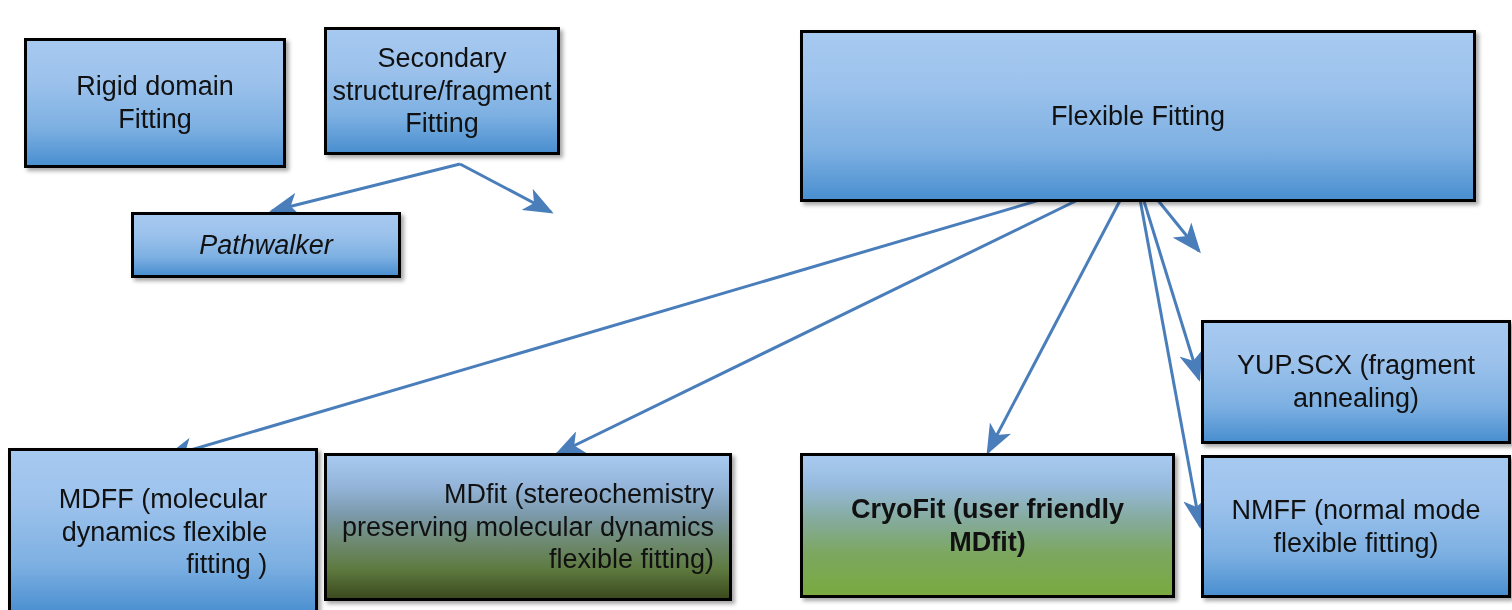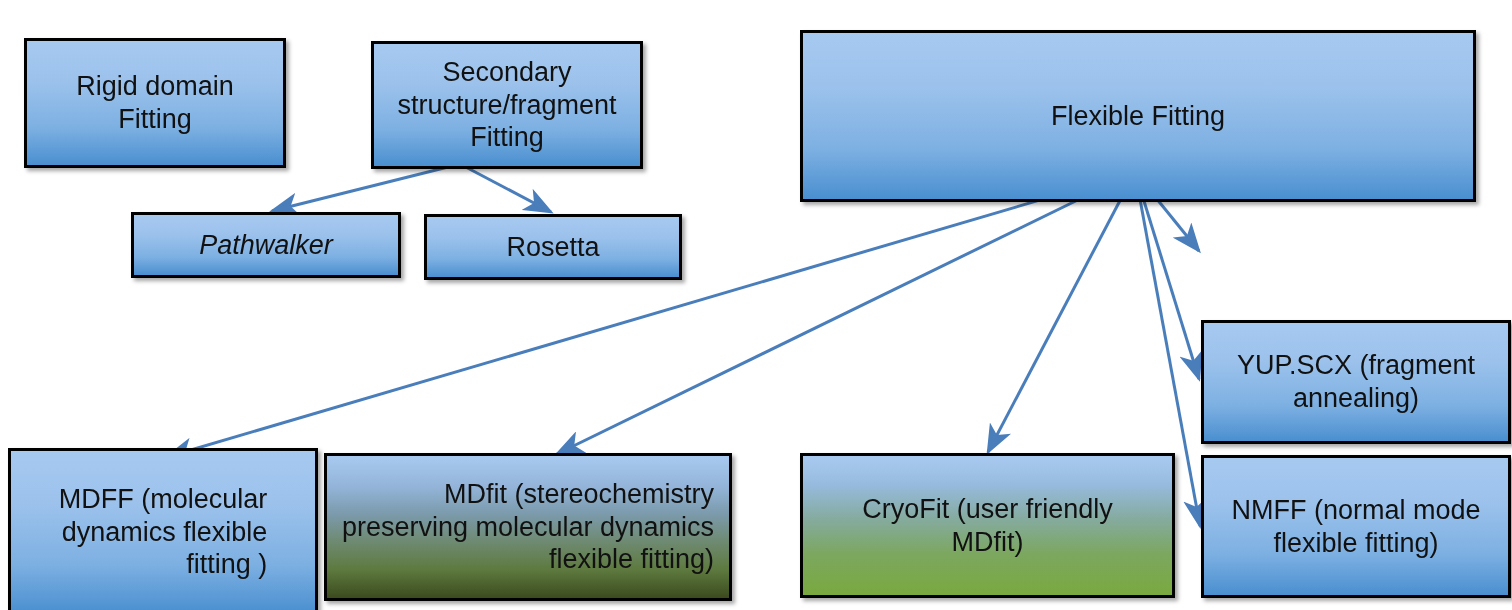--- a/index.html
+++ b/index.html
@@ -77,41 +77,40 @@
         <line x1="1135" y1="172" x2="988" y2="452" stroke="#4a7ebb" stroke-width="3" marker-end="url(#arrowhead)"></line>
         <line x1="1135" y1="172" x2="1199" y2="251" stroke="#4a7ebb" stroke-width="3" marker-end="url(#arrowhead)"></line>
         <line x1="1135" y1="172" x2="1199" y2="379" stroke="#4a7ebb" stroke-width="3" marker-end="url(#arrowhead)"></line>
         <line x1="1135" y1="172" x2="1200" y2="526" stroke="#4a7ebb" stroke-width="3" marker-end="url(#arrowhead)"></line>
       </g>
   </svg>
 
   <div class="box grad-blue" style="left: 24px; top: 38px; width: 262px; height: 130px;">Rigid domain
 Fitting</div>
 
-  <div class="box grad-blue" style="left: 324px; top: 41px; width: 272px; height: 128px; margin-left: 47px;">Secondary
+  <div class="box grad-blue" style="left: 324px; top: 27px; width: 236px; height: 128px;">Secondary
 structure/fragment
 Fitting</div>
 
   <div class="box grad-blue" style="left: 800px; top: 30px; width: 676px; height: 172px;">Flexible Fitting</div>
 
   <div class="box grad-blue" style="left: 131px; top: 212px; width: 270px; height: 66px; font-style: italic;">Pathwalker</div>
 
-  <div class="box grad-blue" style="left: 424px; top: 214px; width: 258px; height: 66px;">Rosetta</div>
 
 
   <div class="box grad-blue" style="left: 1201px; top: 320px; width: 310px; height: 124px;">YUP.SCX (fragment
 annealing)</div>
 
   <div class="box grad-blue" style="left: 1201px; top: 455px; width: 310px; height: 143px;">NMFF (normal mode
 flexible fitting)</div>
 
   <div class="box grad-blue" style="left: 8px; top: 448px; width: 310px; height: 168px; text-align: right;">MDFF (molecular
 dynamics flexible
 fitting )</div>
 
   <div class="box grad-blue-olive" style="left: 324px; top: 453px; width: 408px; height: 148px; text-align: right;">MDfit (stereochemistry
 preserving molecular dynamics
 flexible fitting)</div>
 
-  <div class="box grad-blue-green" style="left: 800px; top: 453px; width: 375px; height: 145px;">CryoFit (user friendly
+  <div class="box grad-blue-green" style="left: 800px; top: 453px; width: 375px; height: 145px; font-weight: bold;">CryoFit (user friendly
 MDfit)</div>
 
 </div>
 
 </body></html>

